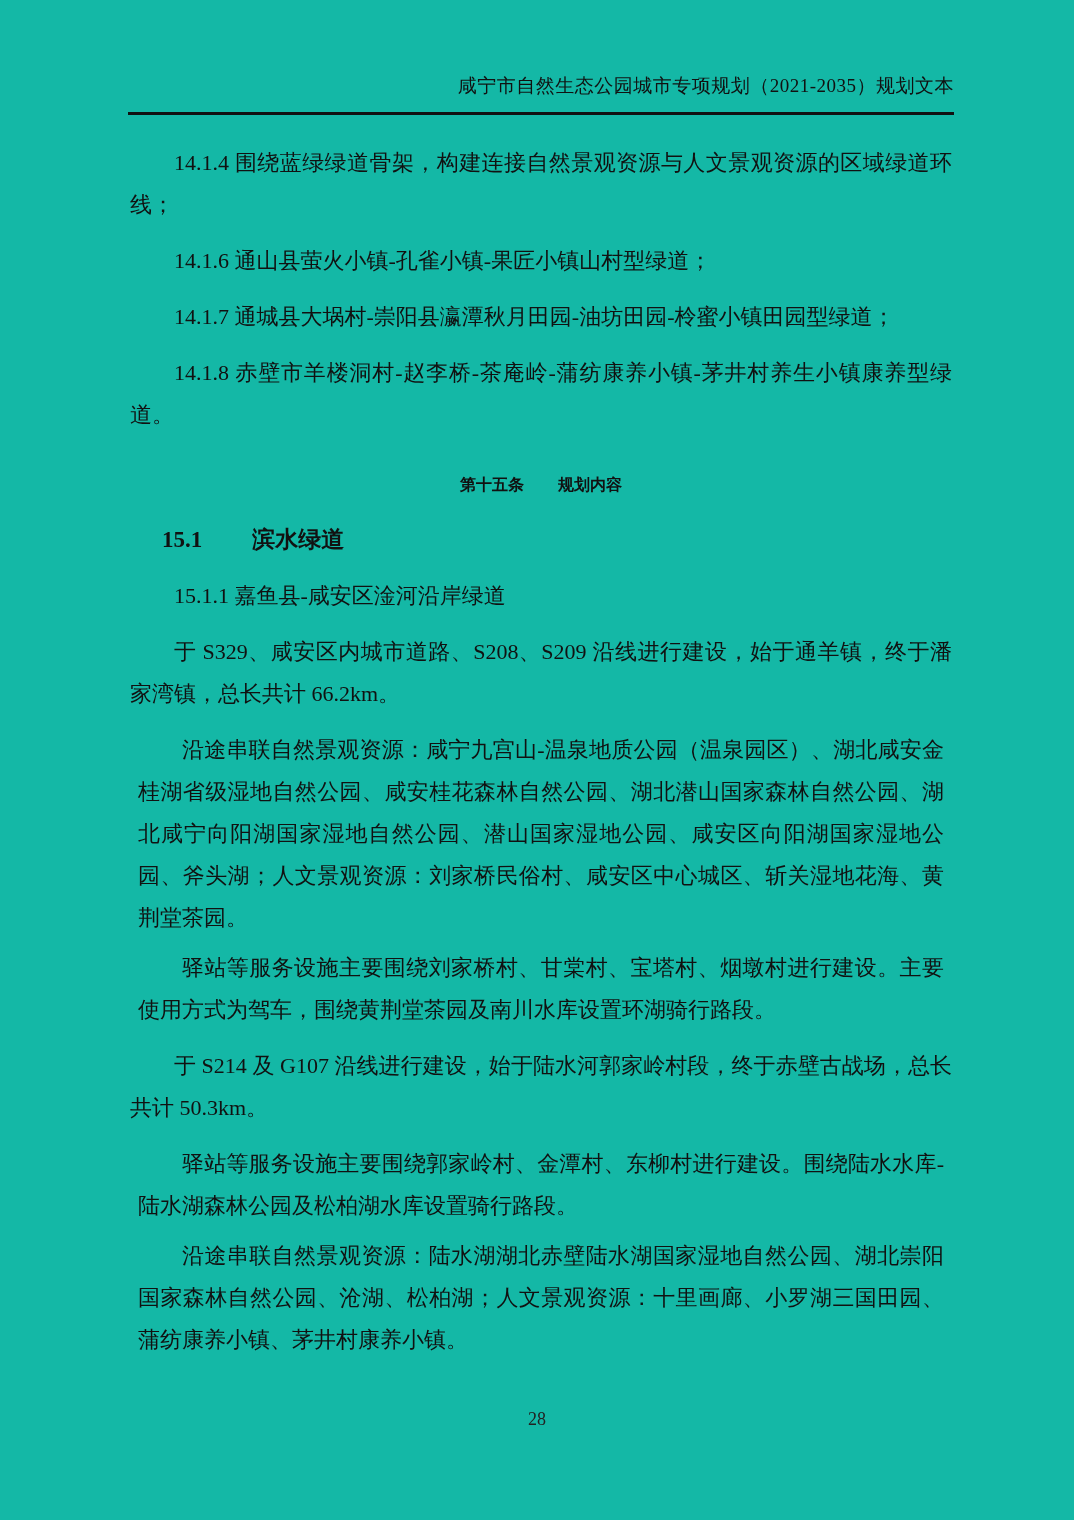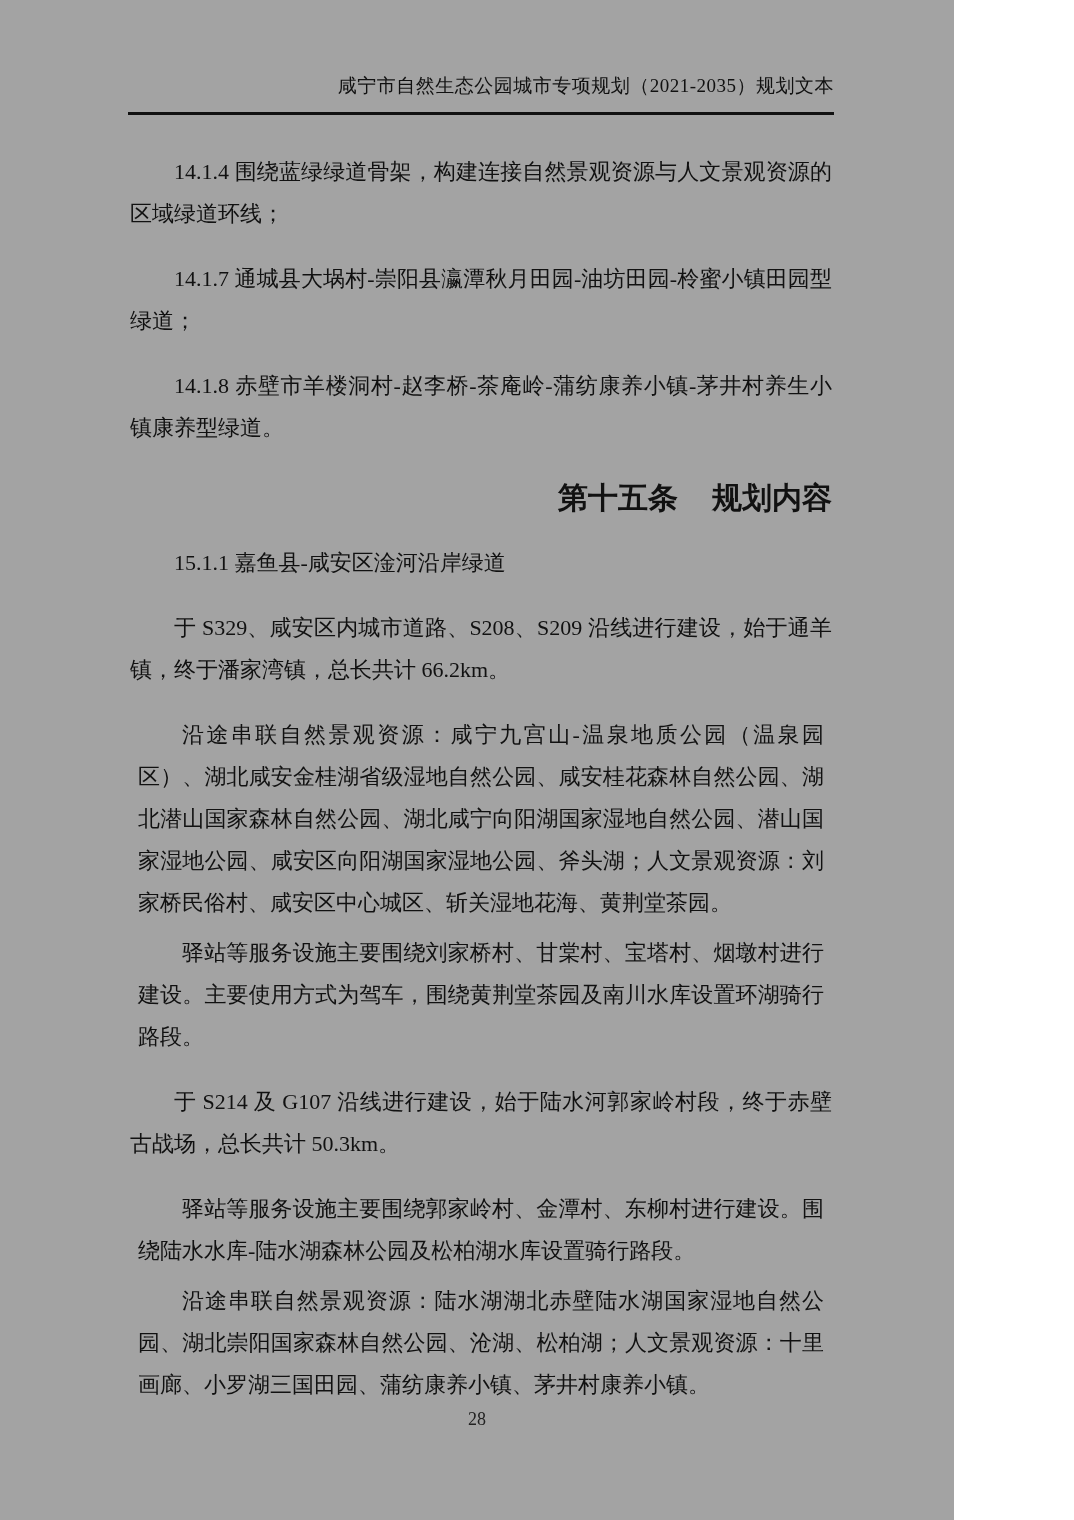--- a/index.html
+++ b/index.html
@@ -2,23 +2,23 @@
 <html lang="zh"><head>
 <meta charset="utf-8">
 <style>
   html, body {
     margin: 0;
     padding: 0;
     background: #ffffff;
   }
   .page {
     position: relative;
-    width: 954px;
+    width: 1074px;
     height: 1520px;
-    background: #a3a3a3;
+    background: #14b8a6;
     font-family: "Liberation Serif", "DejaVu Serif", serif;
     color: #111111;
     overflow: hidden;
   }
   
   .header {
     position: absolute;
     left: 128px;
     right: 120px;
     top: 72px;
@@ -37,29 +37,29 @@
     top: 128px;
     font-size: 22px;
     line-height: 42px;
     text-align: justify;
   }
   p.body {
     margin: 8px;
     text-indent: 2em;
   }
   p.item {
-    margin: 23px 0;
+    margin: 14px 0;
     text-indent: 2em;
   }
   .h1 {
     font-weight: bold;
-    font-size: 30px;
+    font-size: 16px;
     line-height: 42px;
     margin: 28px 0 13px 0;
-    text-align: right;
+    text-align: center;
   }
   .h1 .num { margin-right: 34px; }
   .h2 {
     font-weight: bold;
     font-size: 23px;
     line-height: 42px;
     margin: 13px 0;
     padding-left: 32px;
     text-align: left;
   }
@@ -83,29 +83,33 @@
 
   <div class="header">
     <span>咸宁市自然生态公园城市专项规划（2021-2035）规划文本</span>
   </div>
 
   <div class="content">
 
     <p class="item">14.1.4 围绕蓝绿绿道骨架，构建连接自然景观资源与人文景观资源的区域绿道环线；</p>
 
 
+    <p class="item">14.1.6 通山县萤火小镇-孔雀小镇-果匠小镇山村型绿道；</p>
 
     <p class="item">14.1.7 通城县大埚村-崇阳县瀛潭秋月田园-油坊田园-柃蜜小镇田园型绿道；</p>
 
     <p class="item">14.1.8 赤壁市羊楼洞村-赵李桥-茶庵岭-蒲纺康养小镇-茅井村养生小镇康养型绿道。</p>
 
     <div class="h1">
       <span class="num">第十五条</span><span>规划内容</span>
     </div>
 
+    <div class="h2">
+      <span class="num">15.1</span><span>滨水绿道</span>
+    </div>
 
     <p class="item">15.1.1 嘉鱼县-咸安区淦河沿岸绿道</p>
 
     <p class="item">于 S329、咸安区内城市道路、S208、S209 沿线进行建设，始于通羊镇，终于潘家湾镇，总长共计 66.2km。</p>
 
     <p class="body">沿途串联自然景观资源：咸宁九宫山-温泉地质公园（温泉园区）、湖北咸安金桂湖省级湿地自然公园、咸安桂花森林自然公园、湖北潜山国家森林自然公园、湖北咸宁向阳湖国家湿地自然公园、潜山国家湿地公园、咸安区向阳湖国家湿地公园、斧头湖；人文景观资源：刘家桥民俗村、咸安区中心城区、斩关湿地花海、黄荆堂茶园。</p>
 
     <p class="body">驿站等服务设施主要围绕刘家桥村、甘棠村、宝塔村、烟墩村进行建设。主要使用方式为驾车，围绕黄荆堂茶园及南川水库设置环湖骑行路段。</p>
 
 

